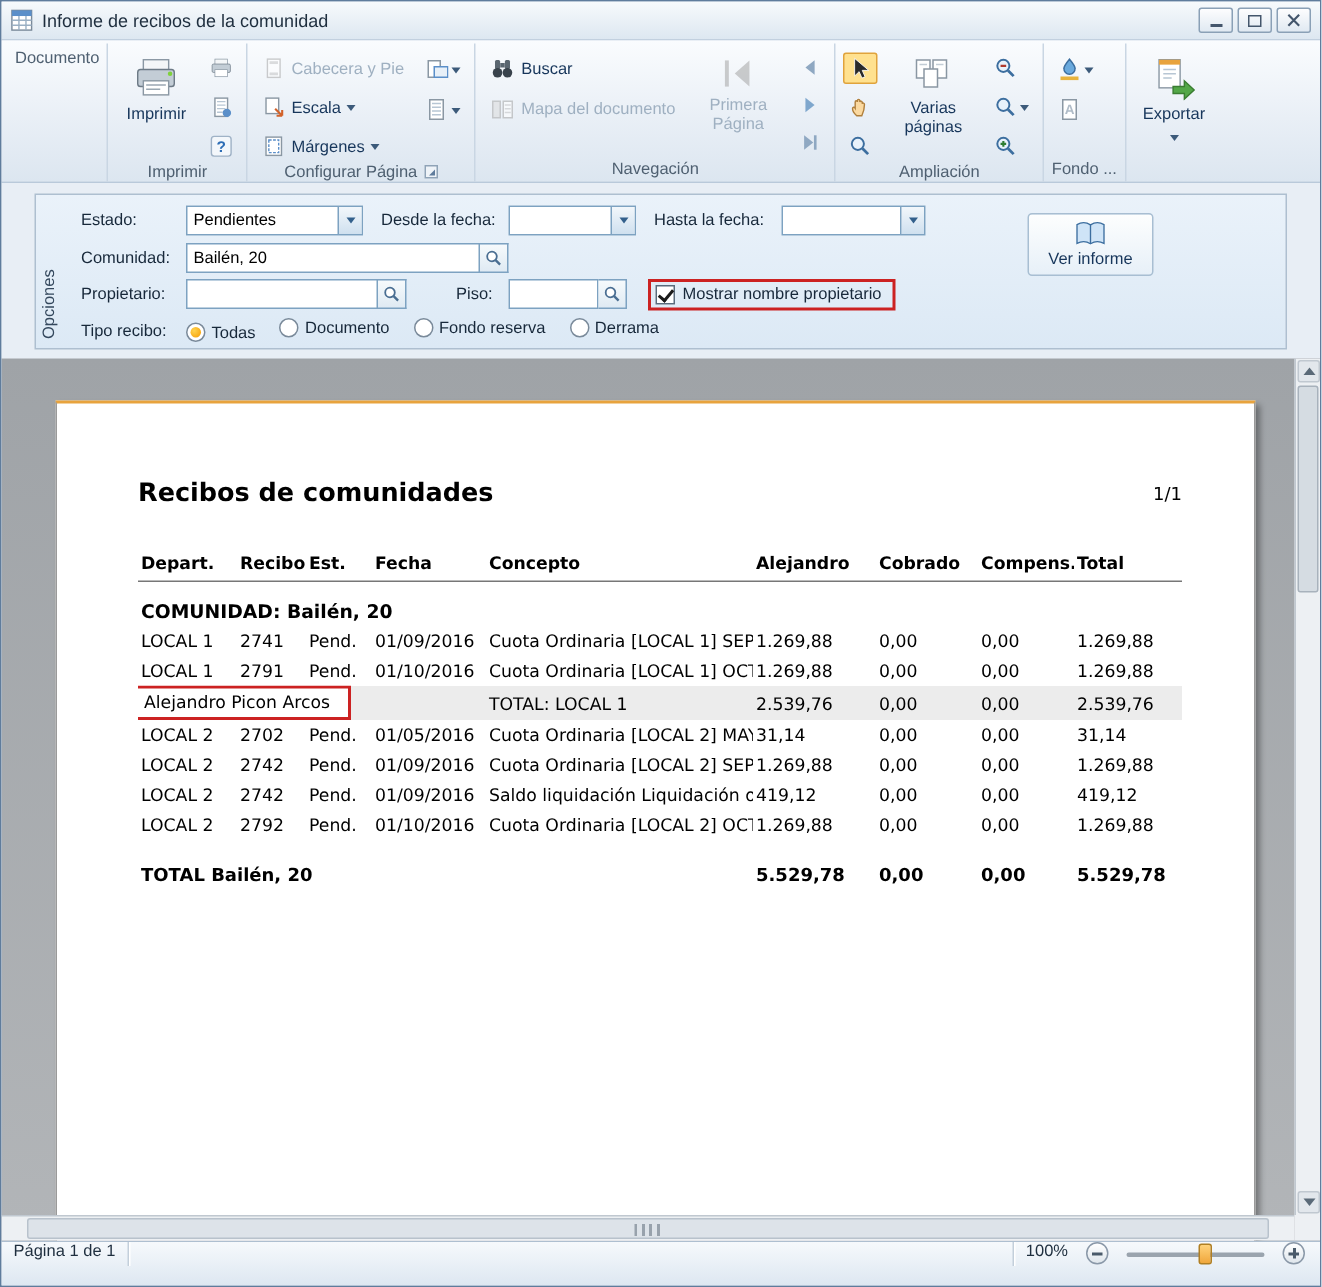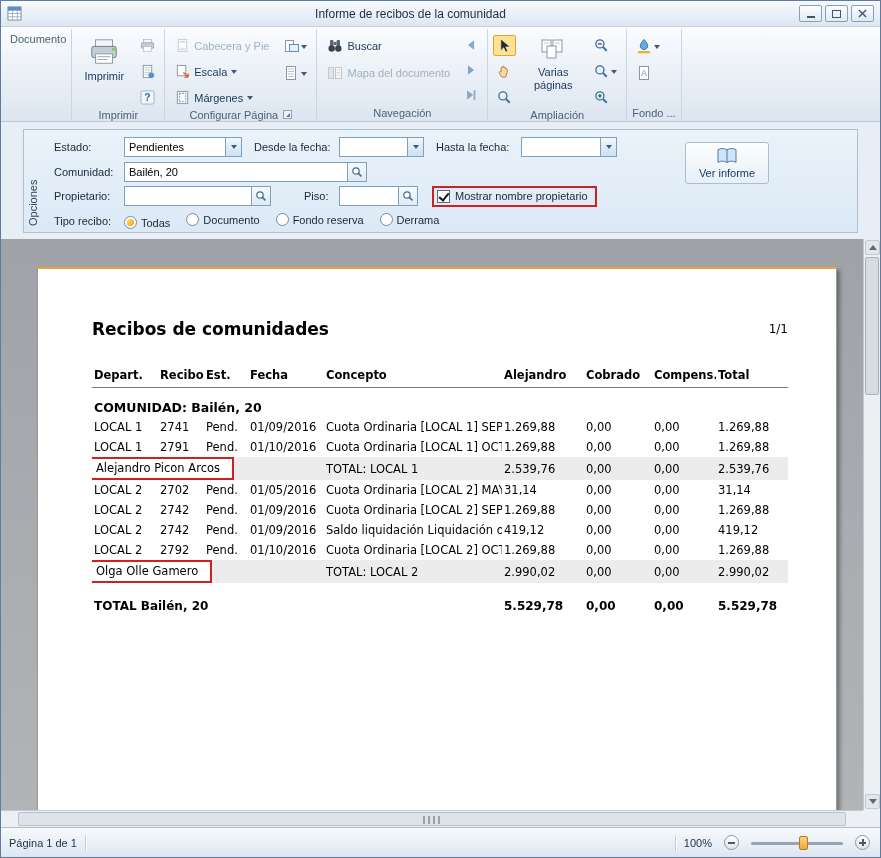--- a/index.html
+++ b/index.html
@@ -2,21 +2,21 @@
 <html><head>
 <meta charset="utf-8">
 <style>
   * { margin:0; padding:0; box-sizing:border-box; }
   body { font-family:"Liberation Sans", sans-serif; background:#cfd8e2; }
   .window { width:881px; height:858px; border:1px solid #5f7c9c; background:#eef3f9;
             display:flex; flex-direction:column; position:relative; overflow:hidden; }
 
   
   .titlebar { height:26px; background:linear-gradient(#f7fafc,#dde7f1); border-bottom:1px solid #c2d0df;
-              display:flex; align-items:center; padding:0 6px; gap:6px; flex:0 0 auto;text-align:center; }
+              display:flex; align-items:center; padding:0 6px; gap:6px; flex:0 0 auto; }
   .titlebar .title { font-size:12px; color:#1e2e3e; flex:1; }
   .win-controls { display:flex; gap:3px; }
   .win-btn { width:23px; height:17px; border:1px solid #8aa0b6; border-radius:2px;
              background:linear-gradient(#fdfdfe,#e0e9f2); display:flex; align-items:center; justify-content:center; }
   .glyph-min { width:8px; height:2px; background:#44566c; margin-top:6px; }
   .glyph-max { width:9px; height:8px; border:1.5px solid #44566c; }
 
   
   .ribbon { height:95px; background:linear-gradient(#fafcfe,#e9eff6 55%,#dce6f0);
             border-bottom:1px solid #b9c9da; display:flex; padding:2px 2px 0 4px; flex:0 0 auto; }
@@ -104,21 +104,21 @@
   .vthumb { position:absolute; top:18px; left:1px; width:14px; height:138px; background:#d5dce2;
             border:1px solid #a8b2bc; border-radius:2px; }
   .vscroll .sarrow.bottom { position:absolute; bottom:0; }
   .hthumb { position:absolute; top:1px; left:2%; width:96%; height:14px; background:#dde3e9;
             border:1px solid #b8c2cc; border-radius:2px; }
   .hthumb::after { content:""; position:absolute; left:50%; top:3px; width:18px; height:8px; margin-left:-9px;
                    background:repeating-linear-gradient(90deg,#98a2ac 0 2px,transparent 2px 5px); }
 
   
   .statusbar { height:30px; background:linear-gradient(#f6f9fc,#dde7f1); border-top:1px solid #aebfd0;
-               display:flex; align-items:center; padding:0 10px 0 8px; gap:8px; flex:0 0 auto; }
+               display:flex; align-items:flex-start; padding:0 10px 0 8px; gap:8px; flex:0 0 auto; }
   .statusbar .pagetext { font-size:11px; color:#1e2e3e; }
   .sdivider { width:1px; height:16px; background:#c3cfdb; box-shadow:1px 0 0 #fff; }
   .spacer { flex:1; }
   .zoomtext { font-size:11px; color:#1e2e3e; margin-right:4px; }
   .zbtn { width:15px; height:15px; border-radius:50%; border:1px solid #8a98a8;
           background:linear-gradient(#ffffff,#dfe6ec); display:flex; align-items:center; justify-content:center; position:relative; }
   .zminus { width:7px; height:2px; background:#4a5a6a; }
   .zplus-h { width:7px; height:2px; background:#4a5a6a; position:absolute; }
   .zplus-v { width:2px; height:7px; background:#4a5a6a; position:absolute; }
   .slider { position:relative; width:92px; height:16px; margin:0 4px; }
@@ -263,20 +263,27 @@
           </div>
           <div class="sbtn disabled">
             <svg width="16" height="16" viewBox="0 0 16 16">
               <rect x="1.5" y="2.5" width="5" height="11" fill="#cfdded" stroke="#9aa7b2"></rect>
               <rect x="8.5" y="2.5" width="6" height="11" fill="#fff" stroke="#9aa7b2"></rect>
               <path d="M9.5 5h4M9.5 7.5h4M9.5 10h4" stroke="#b7c6d4" fill="none"></path>
             </svg>
             <span>Mapa del documento</span>
           </div>
         </div>
+        <div class="bbtn disabled">
+          <svg width="24" height="24" viewBox="0 0 22 22">
+            <rect x="3" y="3" width="2.4" height="16" fill="#8fa8c2"></rect>
+            <path d="M18 3l-9 8 9 8z" fill="#8fa8c2"></path>
+          </svg>
+          <span>Primera Página</span>
+        </div>
         <div class="col">
           <div class="ibtn">
             <svg width="14" height="14" viewBox="0 0 16 16">
               <path d="M11.5 2.5L4.5 8l7 5.5z" fill="#8fa8c2"></path>
             </svg>
           </div>
           <div class="ibtn">
             <svg width="14" height="14" viewBox="0 0 16 16">
               <path d="M4.5 2.5l7 5.5-7 5.5z" fill="#7fa7cd"></path>
             </svg>
@@ -362,20 +369,35 @@
             <svg width="16" height="16" viewBox="0 0 16 16">
               <rect x="3.5" y="1.5" width="9" height="13" fill="#fff" stroke="#8a97a3"></rect>
               <text x="8" y="11" text-anchor="middle" font-size="9" font-weight="bold" fill="#b0bcc8">A</text>
             </svg>
           </div>
         </div>
       </div>
       <div class="rgroup-label">Fondo ...</div>
     </div>
 
+    <div class="rgroup" style="border-right:none;">
+      <div class="rgroup-content">
+        <div class="bbtn">
+          <svg width="30" height="30" viewBox="0 0 32 32">
+            <rect x="5" y="3" width="15" height="20" fill="#fff" stroke="#8a97a3"></rect>
+            <rect x="5" y="3" width="15" height="3.5" fill="#e8a33d"></rect>
+            <path d="M8 10h9M8 13h9M8 16h6" stroke="#b7c6d4" fill="none"></path>
+            <path d="M15 22h8v-4l7 6.5-7 6.5v-4h-8z" fill="#53a747" stroke="#3a7d31"></path>
+          </svg>
+          <span>Exportar</span>
+          <span class="darr"></span>
+        </div>
+      </div>
+      <div class="rgroup-label"></div>
+    </div>
 
   </div>
 
   <div class="options-area">
     <div class="options-panel">
       <div class="opciones-tab">Opciones</div>
       <div class="options-content">
 
         <div class="orow">
           <span class="olabel w70">Estado:</span>
@@ -392,21 +414,21 @@
           <span class="gap12"></span>
           <span class="olabel w85">Hasta la fecha:</span>
           <div class="combo" style="width:96px;">
             <span class="combo-text"></span>
             <span class="combo-btn"></span>
           </div>
         </div>
 
         <div class="orow">
           <span class="olabel w70">Comunidad:</span>
-          <div class="textbox" style="width:224px;">
+          <div class="textbox" style="width:196px;">
             <span class="textbox-text">Bailén, 20</span>
           </div>
           <span class="search-btn">
             <svg width="12" height="12" viewBox="0 0 12 12">
               <circle cx="5" cy="5" r="3.2" fill="#fff" stroke="#4a6e92" stroke-width="1.2"></circle>
               <path d="M7.4 7.4l3 3" stroke="#4a6e92" stroke-width="1.6"></path>
             </svg>
           </span>
         </div>
 
@@ -559,28 +581,20 @@
               <tr class="row-data">
                 <td class="c-depart">LOCAL 2</td>
                 <td class="c-recibo">2792</td>
                 <td class="c-est">Pend.</td>
                 <td class="c-fecha">01/10/2016</td>
                 <td class="c-concepto">Cuota Ordinaria [LOCAL 2] OCTU</td>
                 <td class="c-pendiente">1.269,88</td>
                 <td class="c-cobrado">0,00</td>
                 <td class="c-compens">0,00</td>
                 <td class="c-total">1.269,88</td>
-              </tr>
-              <tr class="row-subtotal">
-                <td class="owner-cell" colspan="4"><span class="owner-box">Olga Olle Gamero</span></td>
-                <td class="c-concepto subtotal-label">TOTAL: LOCAL 2</td>
-                <td class="c-pendiente">2.990,02</td>
-                <td class="c-cobrado">0,00</td>
-                <td class="c-compens">0,00</td>
-                <td class="c-total">2.990,02</td>
               </tr>
               <tr class="row-grand">
                 <td class="grand-label" colspan="5">TOTAL Bailén, 20</td>
                 <td class="c-pendiente">5.529,78</td>
                 <td class="c-cobrado">0,00</td>
                 <td class="c-compens">0,00</td>
                 <td class="c-total">5.529,78</td>
               </tr>
             </tbody>
         </table>

